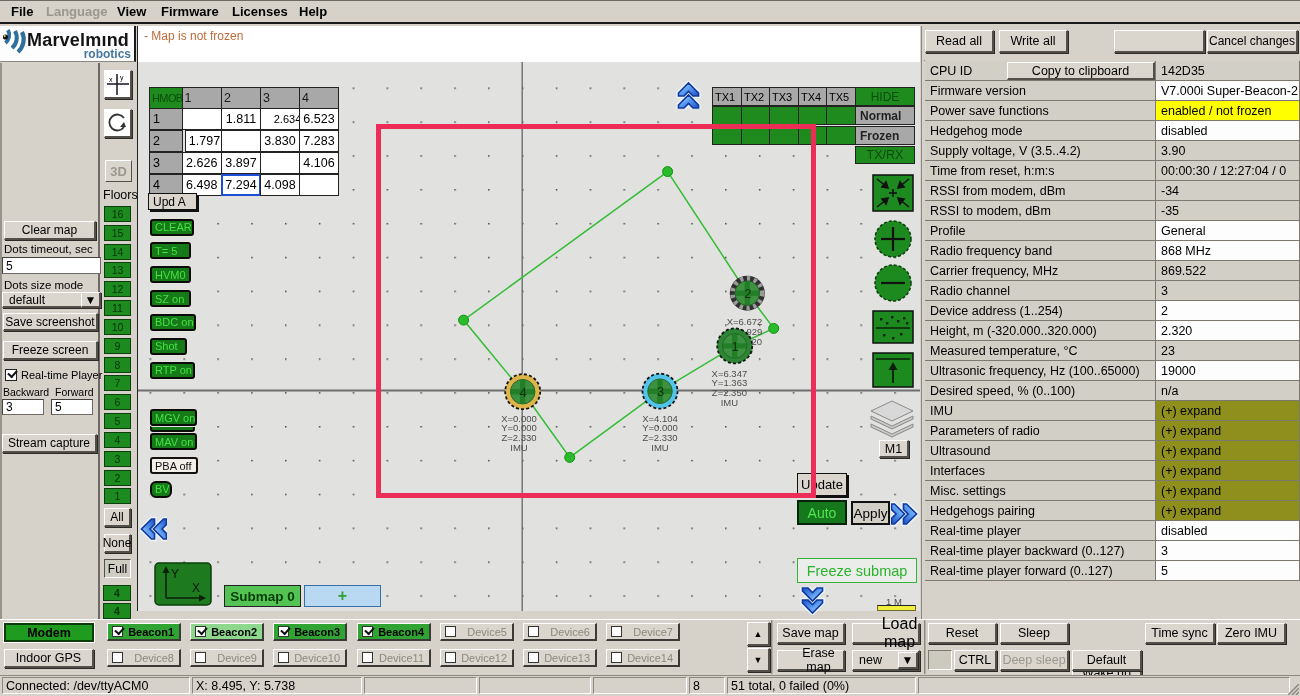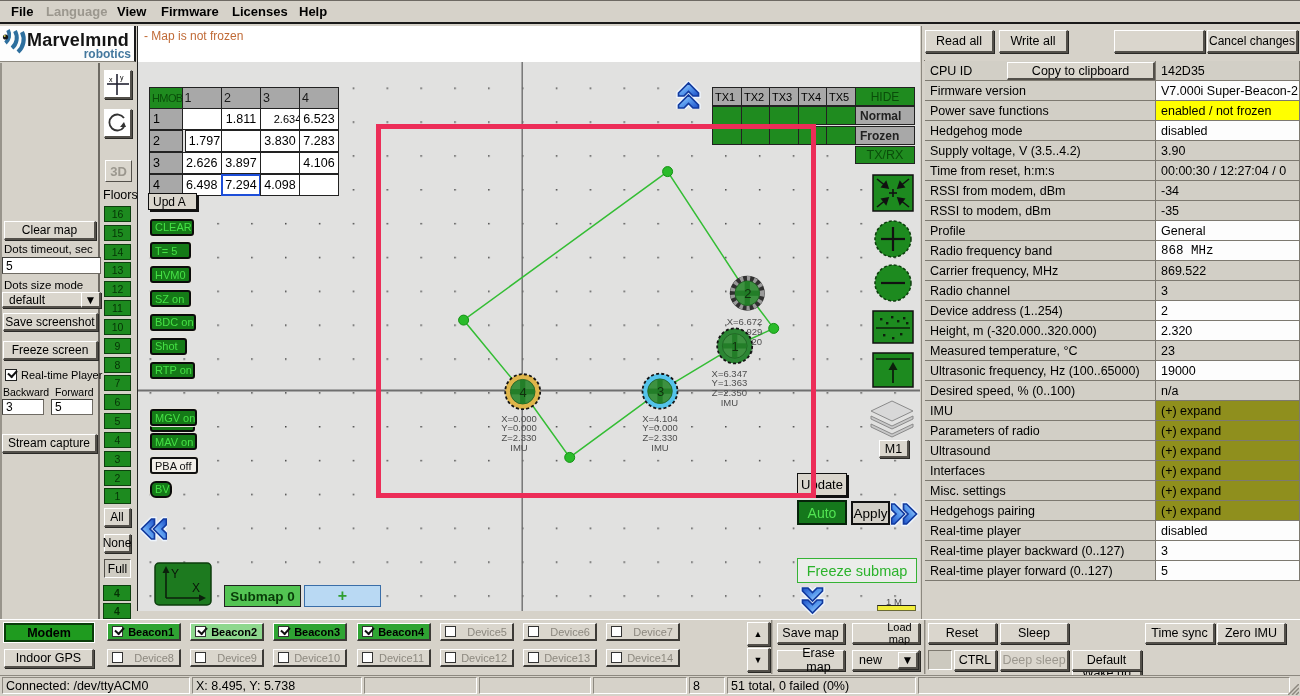--- a/index.html
+++ b/index.html
@@ -345,21 +345,21 @@
     <div class="cell" style="left:231px;top:80px;width:144px;height:20px;background:#d2cfc6;">3.90</div>
     <div class="cell" style="left:0;top:100px;width:231px;height:20px;background:#d2cfc6;">Time from reset, h:m:s</div>
     <div class="cell" style="left:231px;top:100px;width:144px;height:20px;background:#d2cfc6;">00:00:30 / 12:27:04 / 0</div>
     <div class="cell" style="left:0;top:120px;width:231px;height:20px;background:#d2cfc6;">RSSI from modem, dBm</div>
     <div class="cell" style="left:231px;top:120px;width:144px;height:20px;background:#d2cfc6;">-34</div>
     <div class="cell" style="left:0;top:140px;width:231px;height:20px;background:#d2cfc6;">RSSI to modem, dBm</div>
     <div class="cell" style="left:231px;top:140px;width:144px;height:20px;background:#d2cfc6;">-35</div>
     <div class="cell" style="left:0;top:160px;width:231px;height:20px;background:#d2cfc6;">Profile</div>
     <div class="cell" style="left:231px;top:160px;width:144px;height:20px;background:#fdfdfd;">General</div>
     <div class="cell" style="left:0;top:180px;width:231px;height:20px;background:#d2cfc6;">Radio frequency band</div>
-    <div class="cell" style="left:231px;top:180px;width:144px;height:20px;background:#fdfdfd;font-family:Liberation Mono, monospace;">868 MHz</div>
+    <div class="cell" style="left:231px;top:180px;width:144px;height:20px;background:#fdfdfd;">868 MHz</div>
     <div class="cell" style="left:0;top:200px;width:231px;height:20px;background:#d2cfc6;">Carrier frequency, MHz</div>
     <div class="cell" style="left:231px;top:200px;width:144px;height:20px;background:#d2cfc6;">869.522</div>
     <div class="cell" style="left:0;top:220px;width:231px;height:20px;background:#d2cfc6;">Radio channel</div>
     <div class="cell" style="left:231px;top:220px;width:144px;height:20px;background:#d2cfc6;">3</div>
     <div class="cell" style="left:0;top:240px;width:231px;height:20px;background:#d2cfc6;">Device address (1..254)</div>
     <div class="cell" style="left:231px;top:240px;width:144px;height:20px;background:#fdfdfd;">2</div>
     <div class="cell" style="left:0;top:260px;width:231px;height:20px;background:#d2cfc6;">Height, m (-320.000..320.000)</div>
     <div class="cell" style="left:231px;top:260px;width:144px;height:20px;background:#fdfdfd;">2.320</div>
     <div class="cell" style="left:0;top:280px;width:231px;height:20px;background:#d2cfc6;">Measured temperature, °C</div>
     <div class="cell" style="left:231px;top:280px;width:144px;height:20px;background:#d2cfc6;">23</div>
@@ -451,21 +451,21 @@
     <div class="tx">Device13</div>
   </div>
 <div class="dev" style="left:606px;top:649px;width:74px;background:#dad6cd;color:#8c887f;">
     <div class="cb"></div>
     <div class="tx">Device14</div>
   </div>
 <div class="btn" style="left:747px;top:622px;width:23px;height:24px;font-size:9px;">▲</div>
 <div class="btn" style="left:747px;top:648px;width:23px;height:24px;font-size:9px;">▼</div>
 <div class="ab" style="left:771px;top:620px;width:2px;height:54px;background:#b5b1a8;border-left:1px solid #8c887f;"></div>
 <div class="btn" style="left:777px;top:623px;width:68px;height:21px;font-size:12.5px;">Save map</div>
-<div class="btn" style="left:852px;top:623px;width:68px;height:21px;font-size:11px;padding-left:28px;">Load map</div>
+<div class="btn" style="left:852px;top:623px;width:68px;height:21px;font-size:16px;padding-left:28px;">Load map</div>
 <div class="btn" style="left:777px;top:650px;width:68px;height:21px;font-size:12.5px;padding-left:16px;">Erase map</div>
 <div class="btn" style="left:852px;top:650px;width:68px;height:21px;font-size:12.5px;justify-content:flex-start;padding-left:6px;">new</div>
 <div class="btn" style="left:898px;top:652px;width:20px;height:17px;">▼</div>
 <div class="ab" style="left:924px;top:620px;width:2px;height:54px;background:#b5b1a8;border-left:1px solid #8c887f;"></div>
 <div class="btn" style="left:928px;top:623px;width:69px;height:21px;font-size:12.5px;">Reset</div>
 <div class="btn" style="left:1000px;top:623px;width:69px;height:21px;font-size:12.5px;">Sleep</div>
 <div class="btn" style="left:1072px;top:623px;width:70px;height:21px;font-size:12.5px;margin-top:40px;">Wake up</div>
 <div class="btn" style="left:1145px;top:623px;width:70px;height:21px;font-size:12.5px;">Time sync</div>
 <div class="btn" style="left:1217px;top:623px;width:69px;height:21px;font-size:12.5px;">Zero IMU</div>
 <div class="ab" style="left:928px;top:650px;width:24px;height:20px;background:#ccc9bf;border:1px solid #7d7970;border-bottom:1px solid #fff;border-right:1px solid #fff;"></div>

